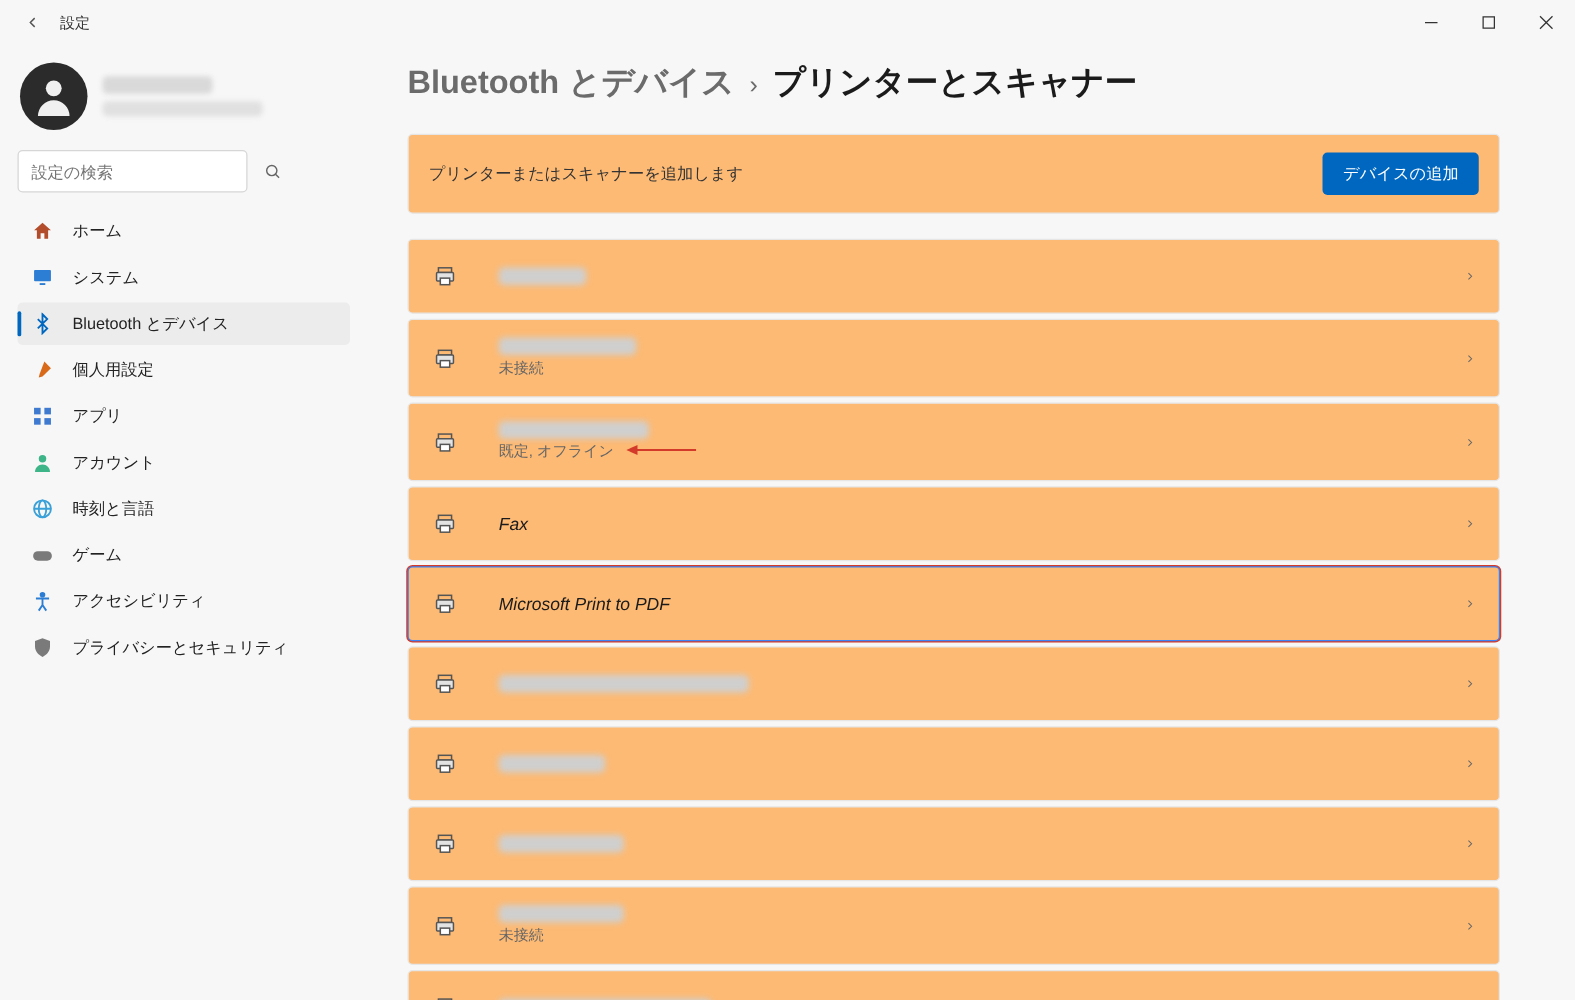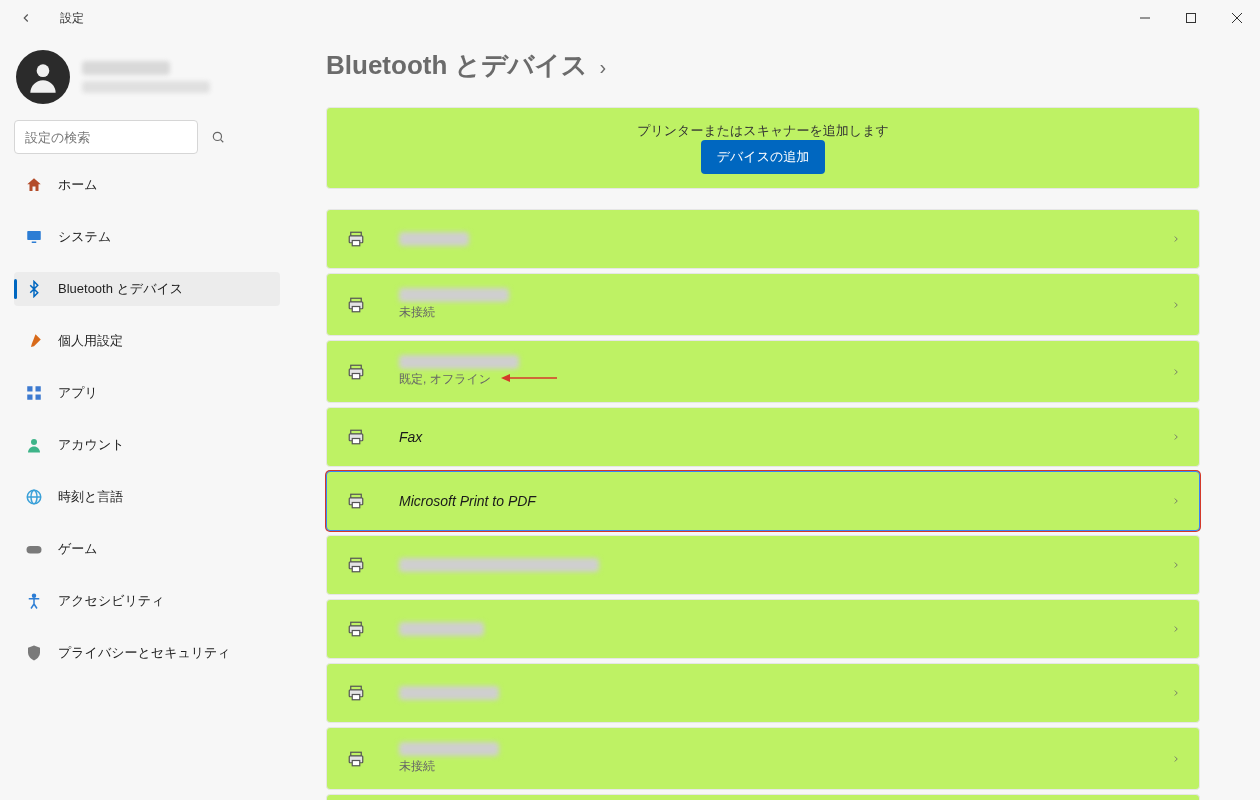--- a/index.html
+++ b/index.html
@@ -11,21 +11,21 @@
     overflow: hidden;
   }
   .titlebar {
     display: flex; align-items: center; height: 36px;
     padding: 0 0 0 10px;
   }
   .titlebar .back {
     width: 32px; height: 32px; display: flex; align-items: center; justify-content: center;
     color: #555; font-size: 16px; border-radius: 4px;
   }
-  .titlebar .title { font-size: 12px; color: #333; margin-left: 18px; }
+  .titlebar .title { font-size: 12px; color: #333; margin-left: 6px; }
   .titlebar .spacer { flex: 1; }
   .winbtn {
     width: 46px; height: 36px; display: flex; align-items: center; justify-content: center;
     font-size: 12px; color: #333;
   }
   .winbtn svg { stroke: #333; }
   .app {
     display: flex;
     height: calc(800px - 36px);
   }
@@ -53,21 +53,21 @@
     display: flex; align-items: center; margin-bottom: 14px;
   }
   .search input {
     border: none; outline: none; flex: 1; padding: 0 10px; font-size: 13px;
     color: #555; background: transparent;
   }
   .search .sicon {
     width: 34px; display: flex; align-items: center; justify-content: center; color: #666;
   }
 
-  .nav { display: flex; flex-direction: column; gap: 18px; }
+  .nav { display: flex; flex-direction: column; gap: 3px; }
   .nav-item {
     display: flex; align-items: center; gap: 14px;
     height: 34px; padding: 0 10px;
     font-size: 13px; color: #222; border-radius: 4px;
     position: relative;
   }
   .nav-item.active { background: #ececec; }
   .nav-item.active::before {
     content: ""; position: absolute; left: 0; top: 7px; bottom: 7px; width: 3px;
     background: #0067c0; border-radius: 2px;
@@ -91,25 +91,24 @@
   .main { flex: 1; padding: 12px 60px 20px 26px; overflow-y: auto; }
   .breadcrumb {
     display: flex; align-items: baseline; gap: 12px;
     margin-bottom: 24px;
   }
   .breadcrumb .bc-parent { font-size: 26px; font-weight: 600; color: #6b6b6b; }
   .breadcrumb .bc-sep { font-size: 20px; color: #6b6b6b; }
   .breadcrumb .bc-current { font-size: 26px; font-weight: 600; color: #1b1b1b; }
 
   .card, .add-row {
-    background: #bef264;
+    background: #fdba74;
     border: 1px solid #e6e6e6;
     border-radius: 4px;
     margin-bottom: 4px;
-    flex-direction: column;
   }
   .add-row {
     display: flex; align-items: center; justify-content: space-between;
     padding: 14px 16px;
     margin-bottom: 20px;
   }
   .add-row .add-label { font-size: 13px; color: #333; }
   .add-btn {
     background: #0067c0; color: #fff; border: none; border-radius: 4px;
     padding: 8px 16px; font-size: 13px;
@@ -283,20 +282,21 @@
         </span>
         <span>プライバシーとセキュリティ</span>
       </div>
     </div>
   </div>
 
   <div class="main">
     <div class="breadcrumb">
       <span class="bc-parent">Bluetooth とデバイス</span>
       <span class="bc-sep">›</span>
+      <span class="bc-current">プリンターとスキャナー</span>
     </div>
 
     <div class="add-row">
       <span class="add-label">プリンターまたはスキャナーを追加します</span>
       <button class="add-btn">デバイスの追加</button>
     </div>
 
     <div id="printer-list">
         <div class="card">
           <div class="printer-row">

